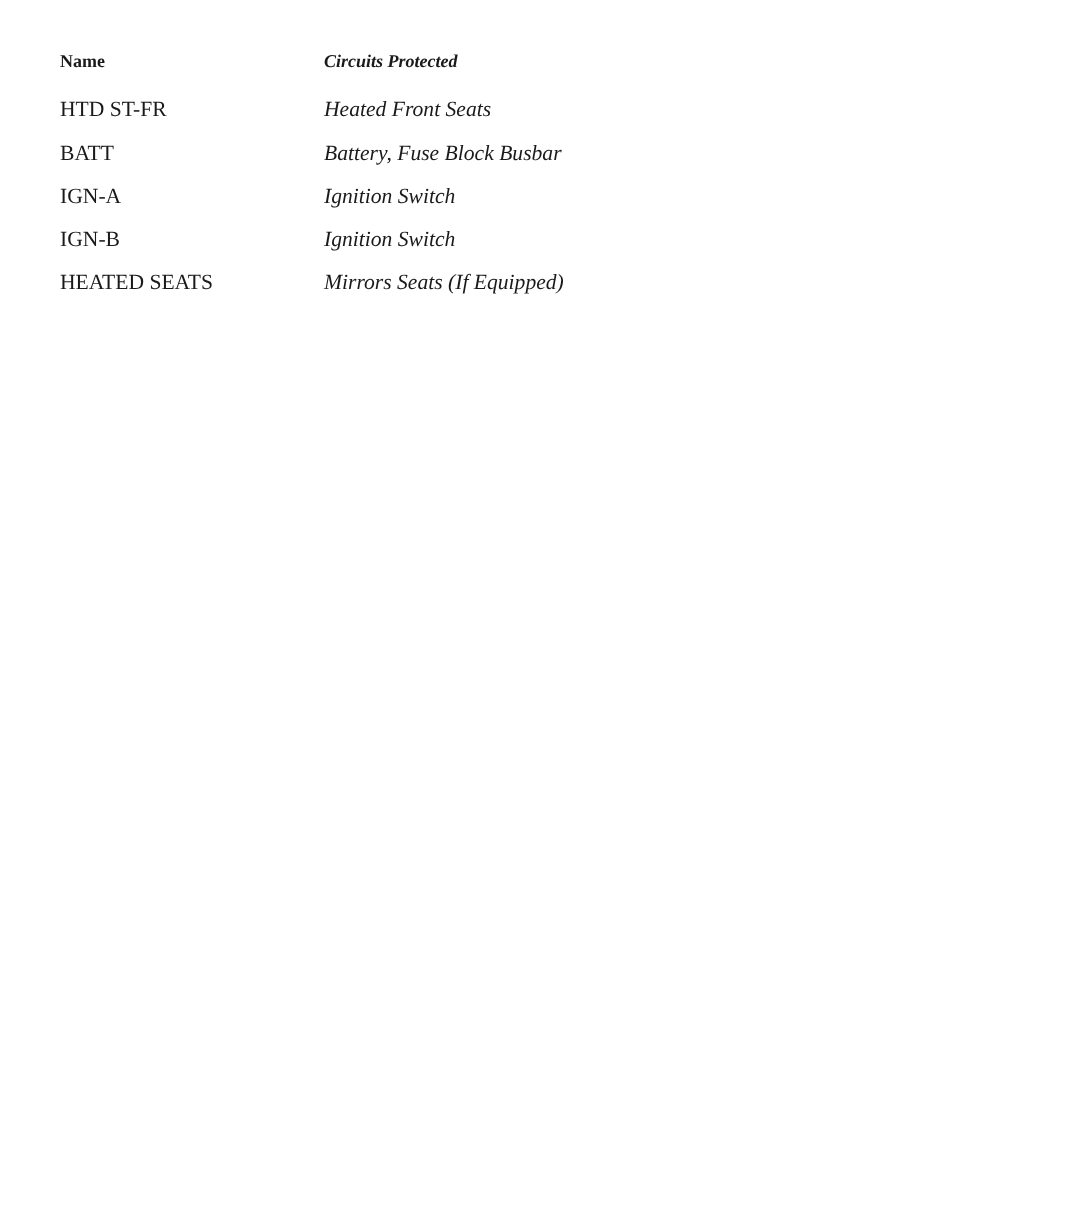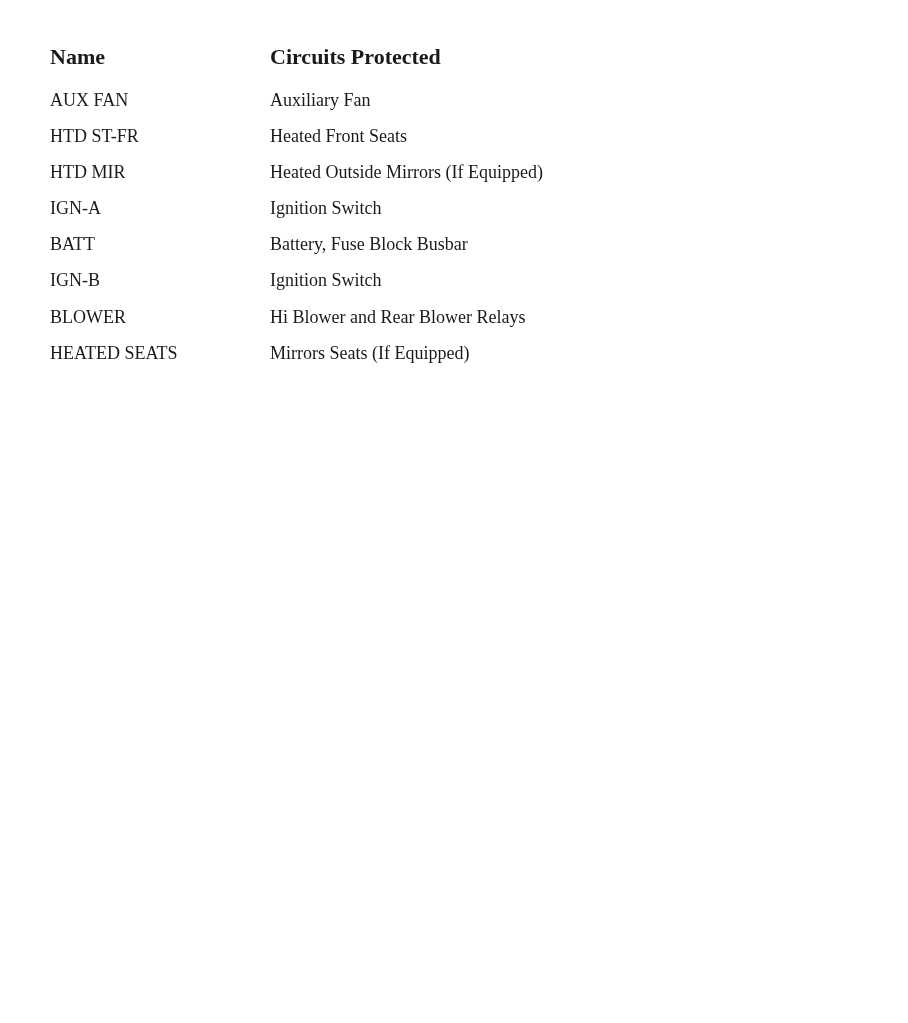--- a/index.html
+++ b/index.html
@@ -19,82 +19,71 @@
     }
 
     .fuse-table {
       width: 100%;
       border-collapse: collapse;
     }
 
     .fuse-table th {
       text-align: left;
       font-weight: bold;
-      font-size: 22px;
+      font-size: 15px;
       padding: 4px 20px 12px 0;
       vertical-align: top;
     }
 
     .fuse-table td {
       text-align: left;
       padding: 5px 20px 5px 0;
       vertical-align: top;
       line-height: 1.45;
     }
 
     .fuse-table .col-name {
       width: 220px;
       white-space: nowrap;
     }
 
     .fuse-table .col-circuits {
       width: auto;
+      font-style: italic;
     }
 
     sub {
       font-size: 0.7em;
     }
   </style>
 </head>
 <body>
 
 <table class="fuse-table">
   <thead>
     <tr>
       <th class="col-name">Name</th>
       <th class="col-circuits">Circuits Protected</th>
     </tr>
   </thead>
   <tbody id="table-body">
-  <tr>
-        <td class="col-name">AUX FAN</td>
-        <td class="col-circuits">Auxiliary Fan</td>
-      </tr>
       <tr>
         <td class="col-name">HTD ST-FR</td>
         <td class="col-circuits">Heated Front Seats</td>
       </tr>
       <tr>
-        <td class="col-name">HTD MIR</td>
-        <td class="col-circuits">Heated Outside Mirrors (If Equipped)</td>
+        <td class="col-name">BATT</td>
+        <td class="col-circuits">Battery, Fuse Block Busbar</td>
       </tr>
       <tr>
         <td class="col-name">IGN-A</td>
         <td class="col-circuits">Ignition Switch</td>
       </tr>
       <tr>
-        <td class="col-name">BATT</td>
-        <td class="col-circuits">Battery, Fuse Block Busbar</td>
-      </tr>
-      <tr>
         <td class="col-name">IGN-B</td>
         <td class="col-circuits">Ignition Switch</td>
-      </tr>
-      <tr>
-        <td class="col-name">BLOWER</td>
-        <td class="col-circuits">Hi Blower and Rear Blower Relays</td>
       </tr>
       <tr>
         <td class="col-name">HEATED SEATS</td>
         <td class="col-circuits">Mirrors Seats (If Equipped)</td>
       </tr>
     </tbody>
 </table>
 
 </body></html>

